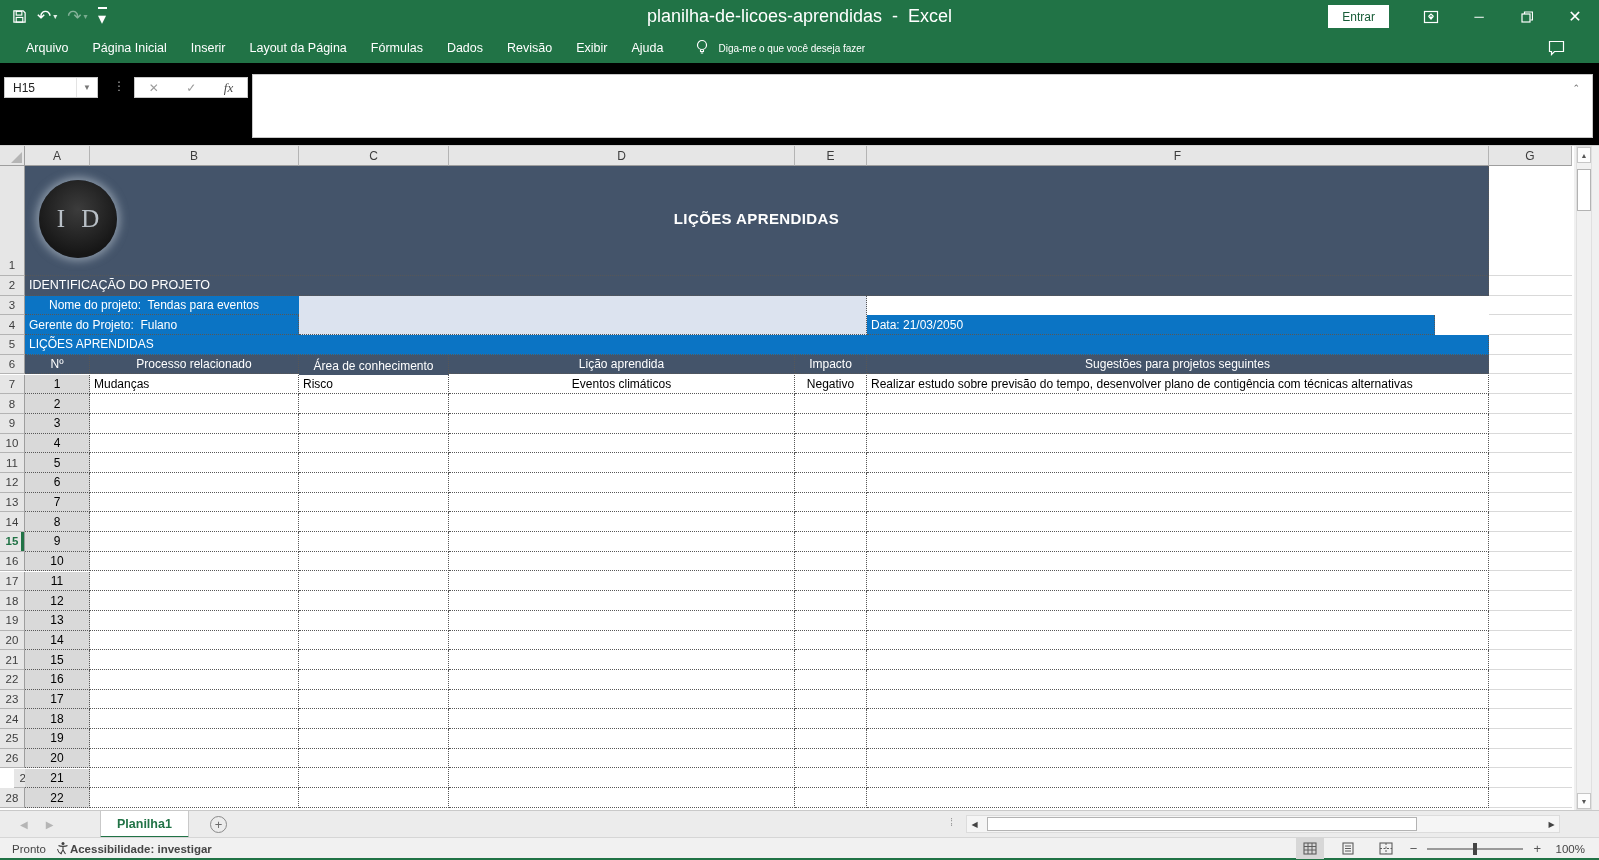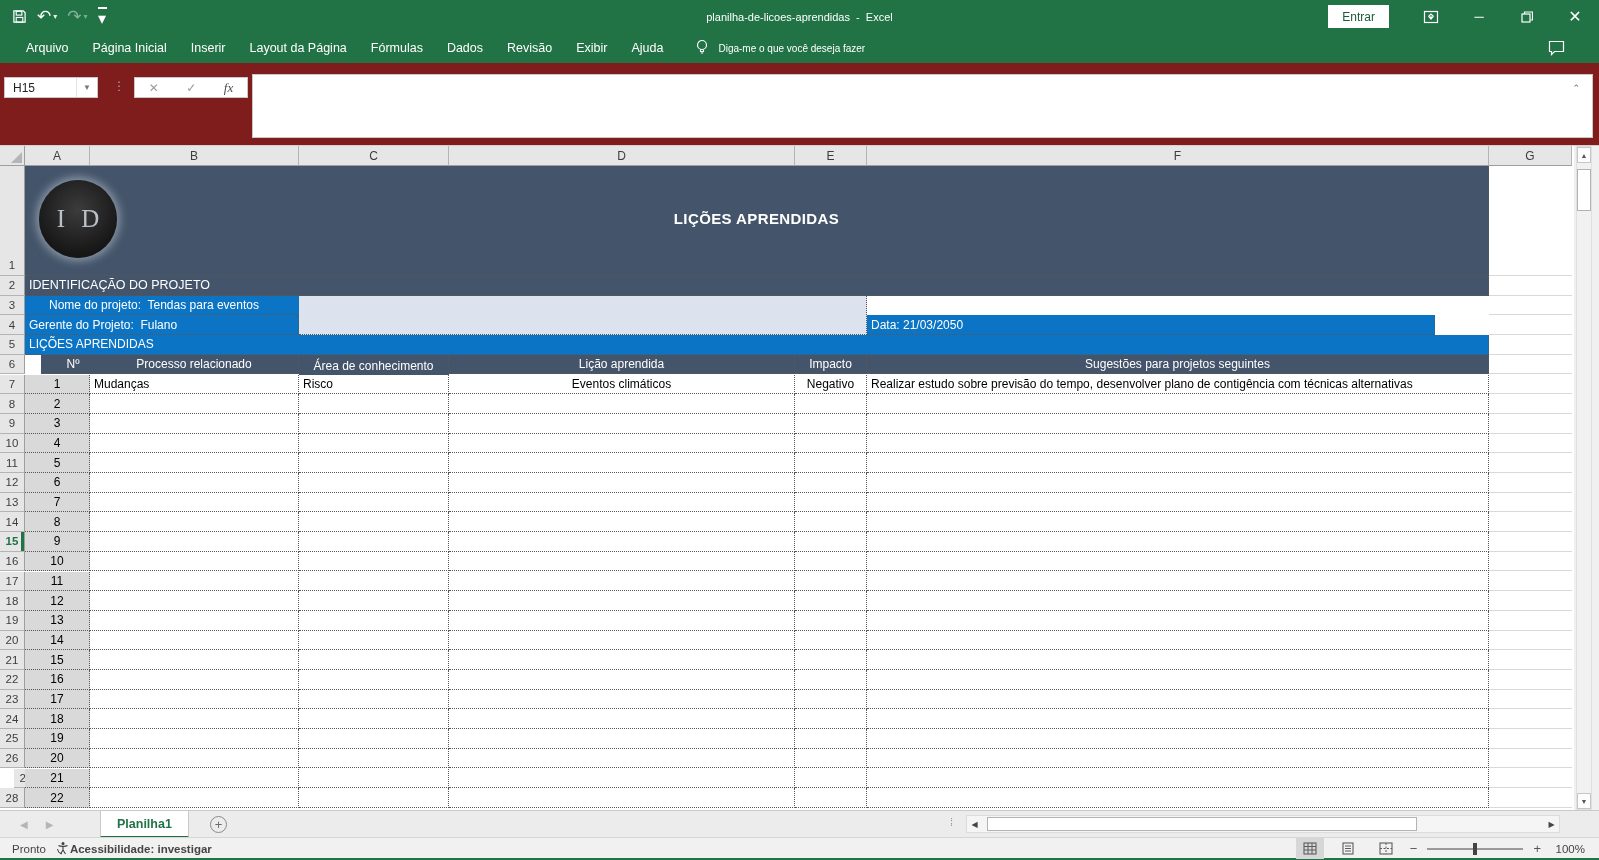--- a/index.html
+++ b/index.html
@@ -7,33 +7,33 @@
   body { font-family:"Liberation Sans", sans-serif; background:#f0f0f0; position:relative; }
 
   
   .titlebar { position:absolute; left:0; top:0; width:1599px; height:33px; background:#217346; color:#fff; }
   .qat { position:absolute; left:12px; top:0; height:33px; display:flex; align-items:center; gap:10px; }
   .qat .ic { display:flex; align-items:center; color:#fff; font-size:16px; line-height:1; }
   .qat .caret { font-size:8px; margin-left:2px; color:#e2efe7; }
   .dim { opacity:.45; }
   .qat-custom { display:flex; flex-direction:column; align-items:center; line-height:0.6; font-size:9px; }
   .qat-custom .bar { width:9px; height:2px; background:#fff; margin-bottom:2px; }
-  .title-text { position:absolute; left:0; right:0; top:0; height:33px; display:flex; align-items:center; justify-content:center; font-size:11px; white-space:pre; }
+  .title-text { position:absolute; left:0; right:0; top:0; height:33px; display:flex; align-items:center; justify-content:center; font-size:18px; white-space:pre; }
   .tb-right { position:absolute; right:0; top:0; height:33px; display:flex; align-items:center; }
   .entrar-btn { height:23px; padding:0 14px; background:#fff; color:#185c37; font-size:12px; display:flex; align-items:center; margin-right:18px; cursor:default; }
   .winbtn { width:48px; height:33px; display:flex; align-items:center; justify-content:center; color:#fff; font-size:13px; }
 
   
   .tabsrow { position:absolute; left:0; top:33px; width:1599px; height:30px; background:#217346; display:flex; align-items:center; padding-left:14px; color:#fff; }
   .rtab { padding:0 12px; font-size:12.5px; white-space:nowrap; }
   .tellme { display:flex; align-items:center; gap:9px; margin-left:20px; font-size:10px; white-space:nowrap; }
   .comment-ic { position:absolute; right:34px; top:7px; }
 
   
-  .fxstrip { position:absolute; left:0; top:63px; width:1599px; height:83px; background:#7f1d1d; border-bottom:1px solid #d2d2d2; }
+  .fxstrip { position:absolute; left:0; top:63px; width:1599px; height:83px; background:#000000; border-bottom:1px solid #d2d2d2; }
   .namebox { position:absolute; left:4px; top:14px; width:94px; height:21px; background:#fff; border:1px solid #c9c9c9; display:flex; align-items:center; font-size:12px; color:#222; padding-left:8px; }
   .namebox .nb-caret { margin-left:auto; padding:0 6px; color:#777; font-size:8px; border-left:1px solid #e3e3e3; align-self:stretch; display:flex; align-items:center; }
   .vdots { position:absolute; left:113px; top:16px; color:#a9a9a9; font-size:12px; letter-spacing:0; }
   .fxbtns { position:absolute; left:134px; top:14px; width:114px; height:21px; background:#fff; border:1px solid #c9c9c9; display:flex; align-items:center; justify-content:space-around; }
   .fxbtns .x { color:#9b9b9b; font-size:12px; }
   .fxbtns .ok { color:#9b9b9b; font-size:12px; }
   .fxbtns .fx { color:#4d4d4d; font-family:"Liberation Serif", serif; font-style:italic; font-size:13px; }
   .formulabar { position:absolute; left:252px; top:11px; width:1341px; height:64px; background:#fff; border:1px solid #c9c9c9; font-size:12px; padding:3px 6px; color:#222; }
   .fb-chev { position:absolute; right:12px; top:8px; color:#666; font-size:9px; }
 
@@ -224,21 +224,21 @@
     <div class="c slate" style="left: 25px; width: 1464px; top: 130px; height: 19.7px;">IDENTIFICAÇÃO DO PROJETO</div>
     <div class="c gcol" style="left: 1489px; width: 83px; top: 130px; height: 19.7px;"></div>
     <div class="c blue" style="left: 25px; width: 316px; top: 149.7px; height: 19.7px; padding-left: 24px;">Nome do projeto:  Tendas para eventos</div>
     <div class="c lightblue" style="left: 299px; width: 568px; top: 149.7px; height: 39.4px;"></div>
     <div class="c gcol" style="left: 1489px; width: 83px; top: 149.7px; height: 19.7px;"></div>
     <div class="c blue" style="left: 25px; width: 274px; top: 169.4px; height: 19.7px;">Gerente do Projeto:  Fulano</div>
     <div class="c blue" style="left: 867px; width: 568px; top: 169.4px; height: 19.7px;">Data: 21/03/2050</div>
     <div class="c gcol" style="left: 1489px; width: 83px; top: 169.4px; height: 19.7px;"></div>
     <div class="c blue" style="left: 25px; width: 1464px; top: 189.1px; height: 19.7px;">LIÇÕES APRENDIDAS</div>
     <div class="c gcol" style="left: 1489px; width: 83px; top: 189.1px; height: 19.7px;"></div>
-    <div class="c ghead" style="left: 41px; width: 65px; top: 208.8px; height: 19.7px;">Nº</div>
+    <div class="c ghead" style="left: 25px; width: 65px; top: 208.8px; height: 19.7px;">Nº</div>
     <div class="c ghead" style="left: 90px; width: 209px; top: 208.8px; height: 19.7px;">Processo relacionado</div>
     <div class="c ghead" style="left: 299px; width: 150px; top: 208.8px; height: 23px;">Área de conhecimento</div>
     <div class="c ghead" style="left: 449px; width: 346px; top: 208.8px; height: 19.7px;">Lição aprendida</div>
     <div class="c ghead" style="left: 795px; width: 72px; top: 208.8px; height: 19.7px;">Impacto</div>
     <div class="c ghead" style="left: 867px; width: 622px; top: 208.8px; height: 19.7px;">Sugestões para projetos seguintes</div>
     <div class="c gcol" style="left: 1489px; width: 83px; top: 208.8px; height: 19.7px;"></div>
     <div class="c graya" style="left: 25px; width: 65px; top: 228.5px; height: 19.7px;">1</div>
     <div class="c " style="left: 90px; width: 209px; top: 228.5px; height: 19.7px;">Mudanças</div>
     <div class="c " style="left: 299px; width: 150px; top: 228.5px; height: 19.7px;">Risco</div>
     <div class="c center" style="left: 449px; width: 346px; top: 228.5px; height: 19.7px;">Eventos climáticos</div>

